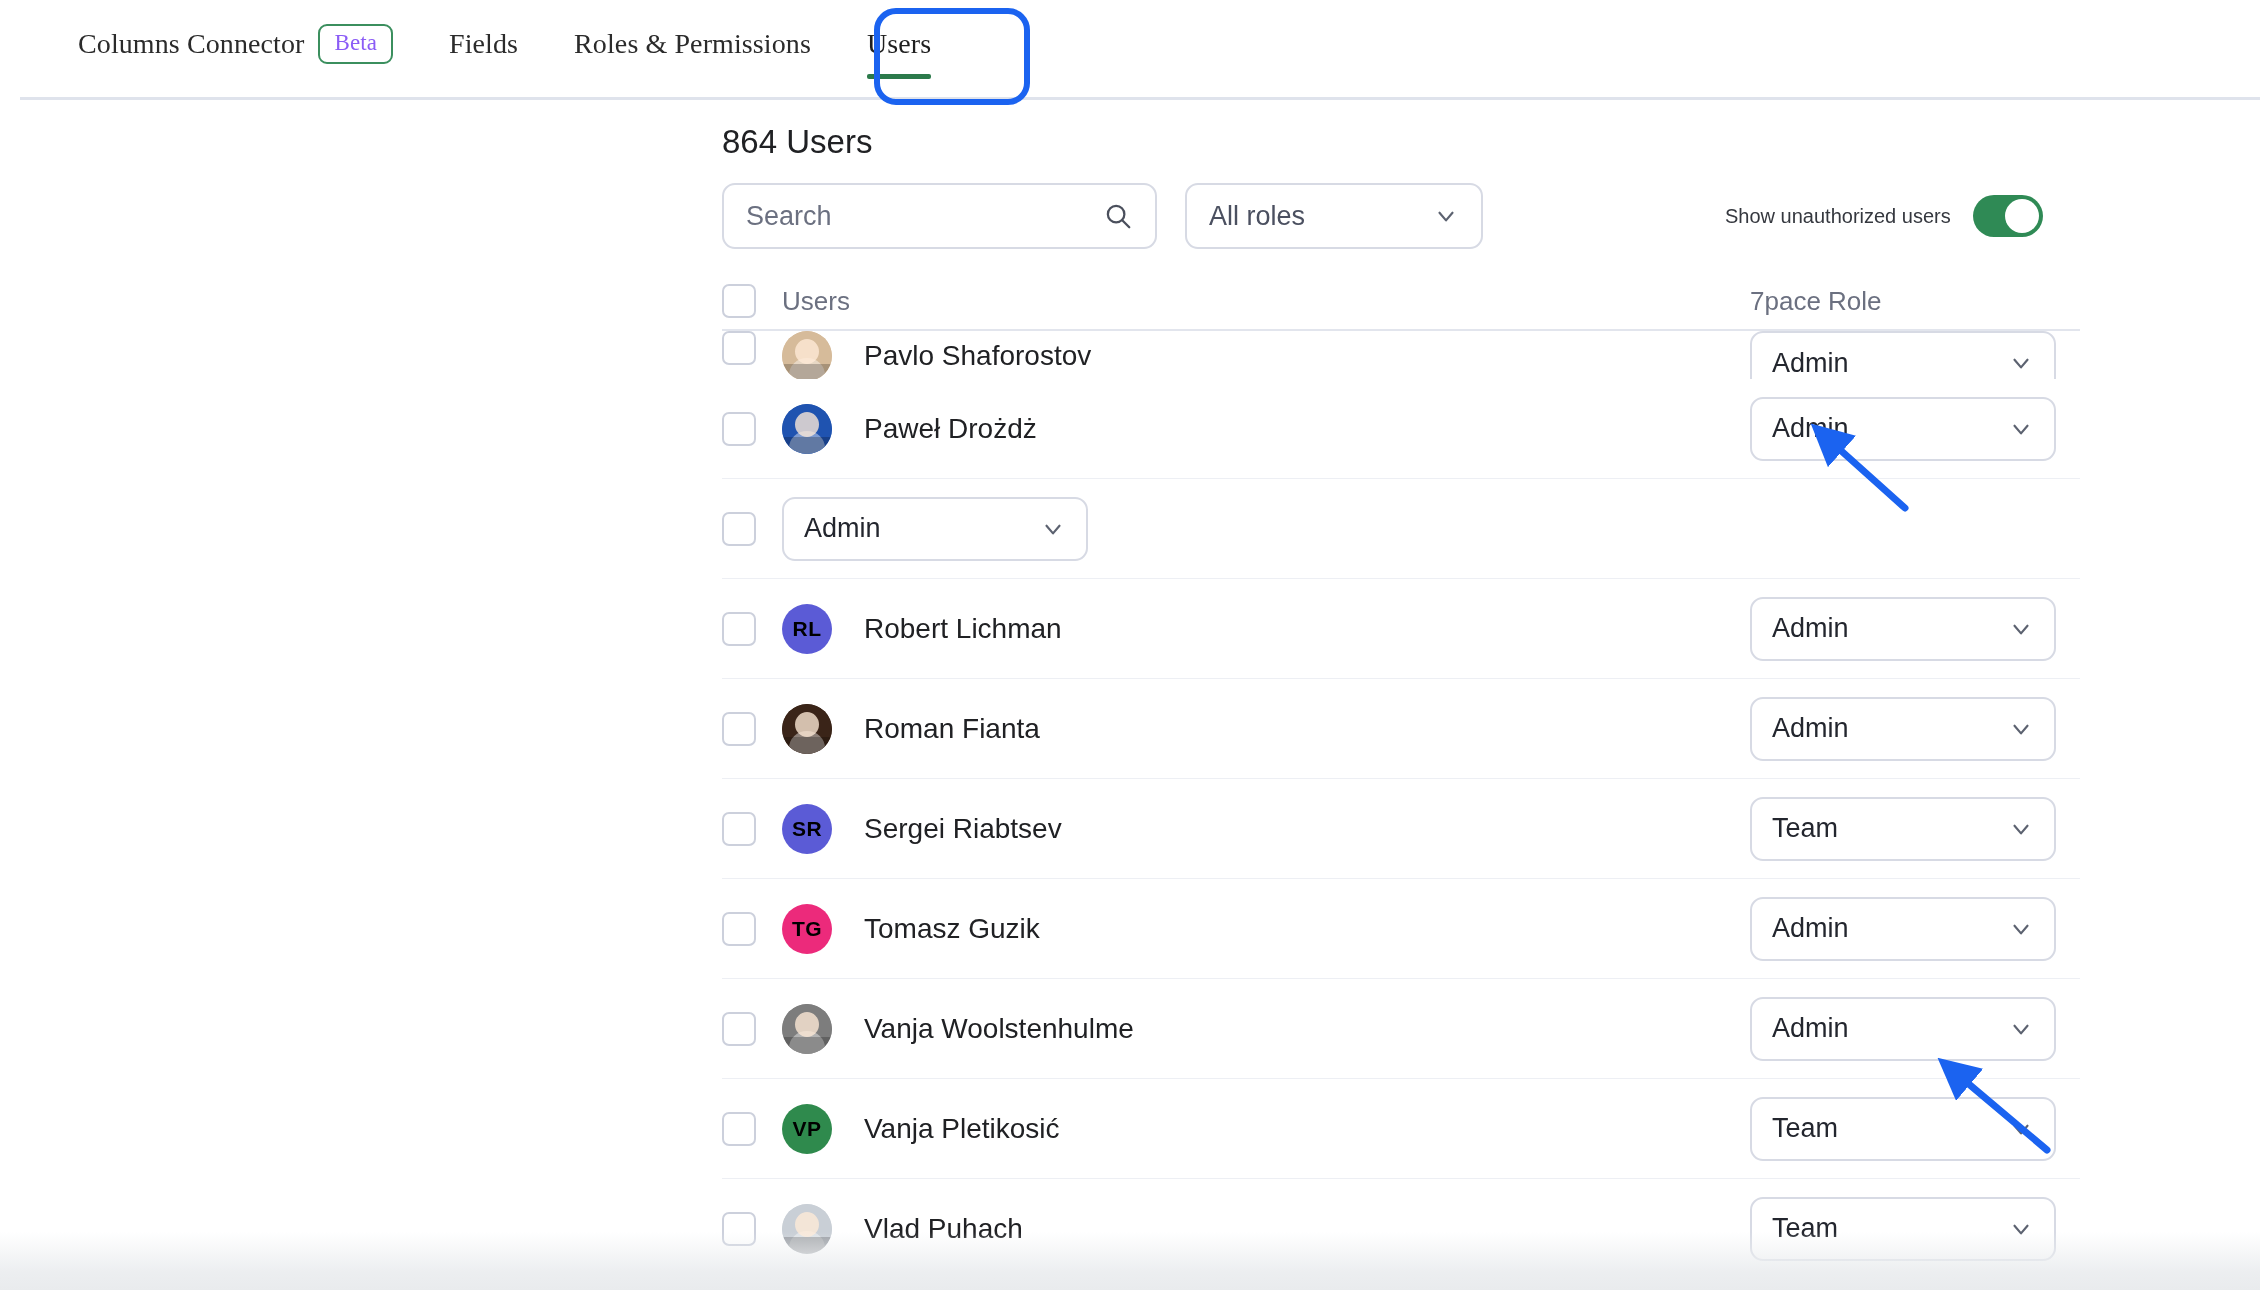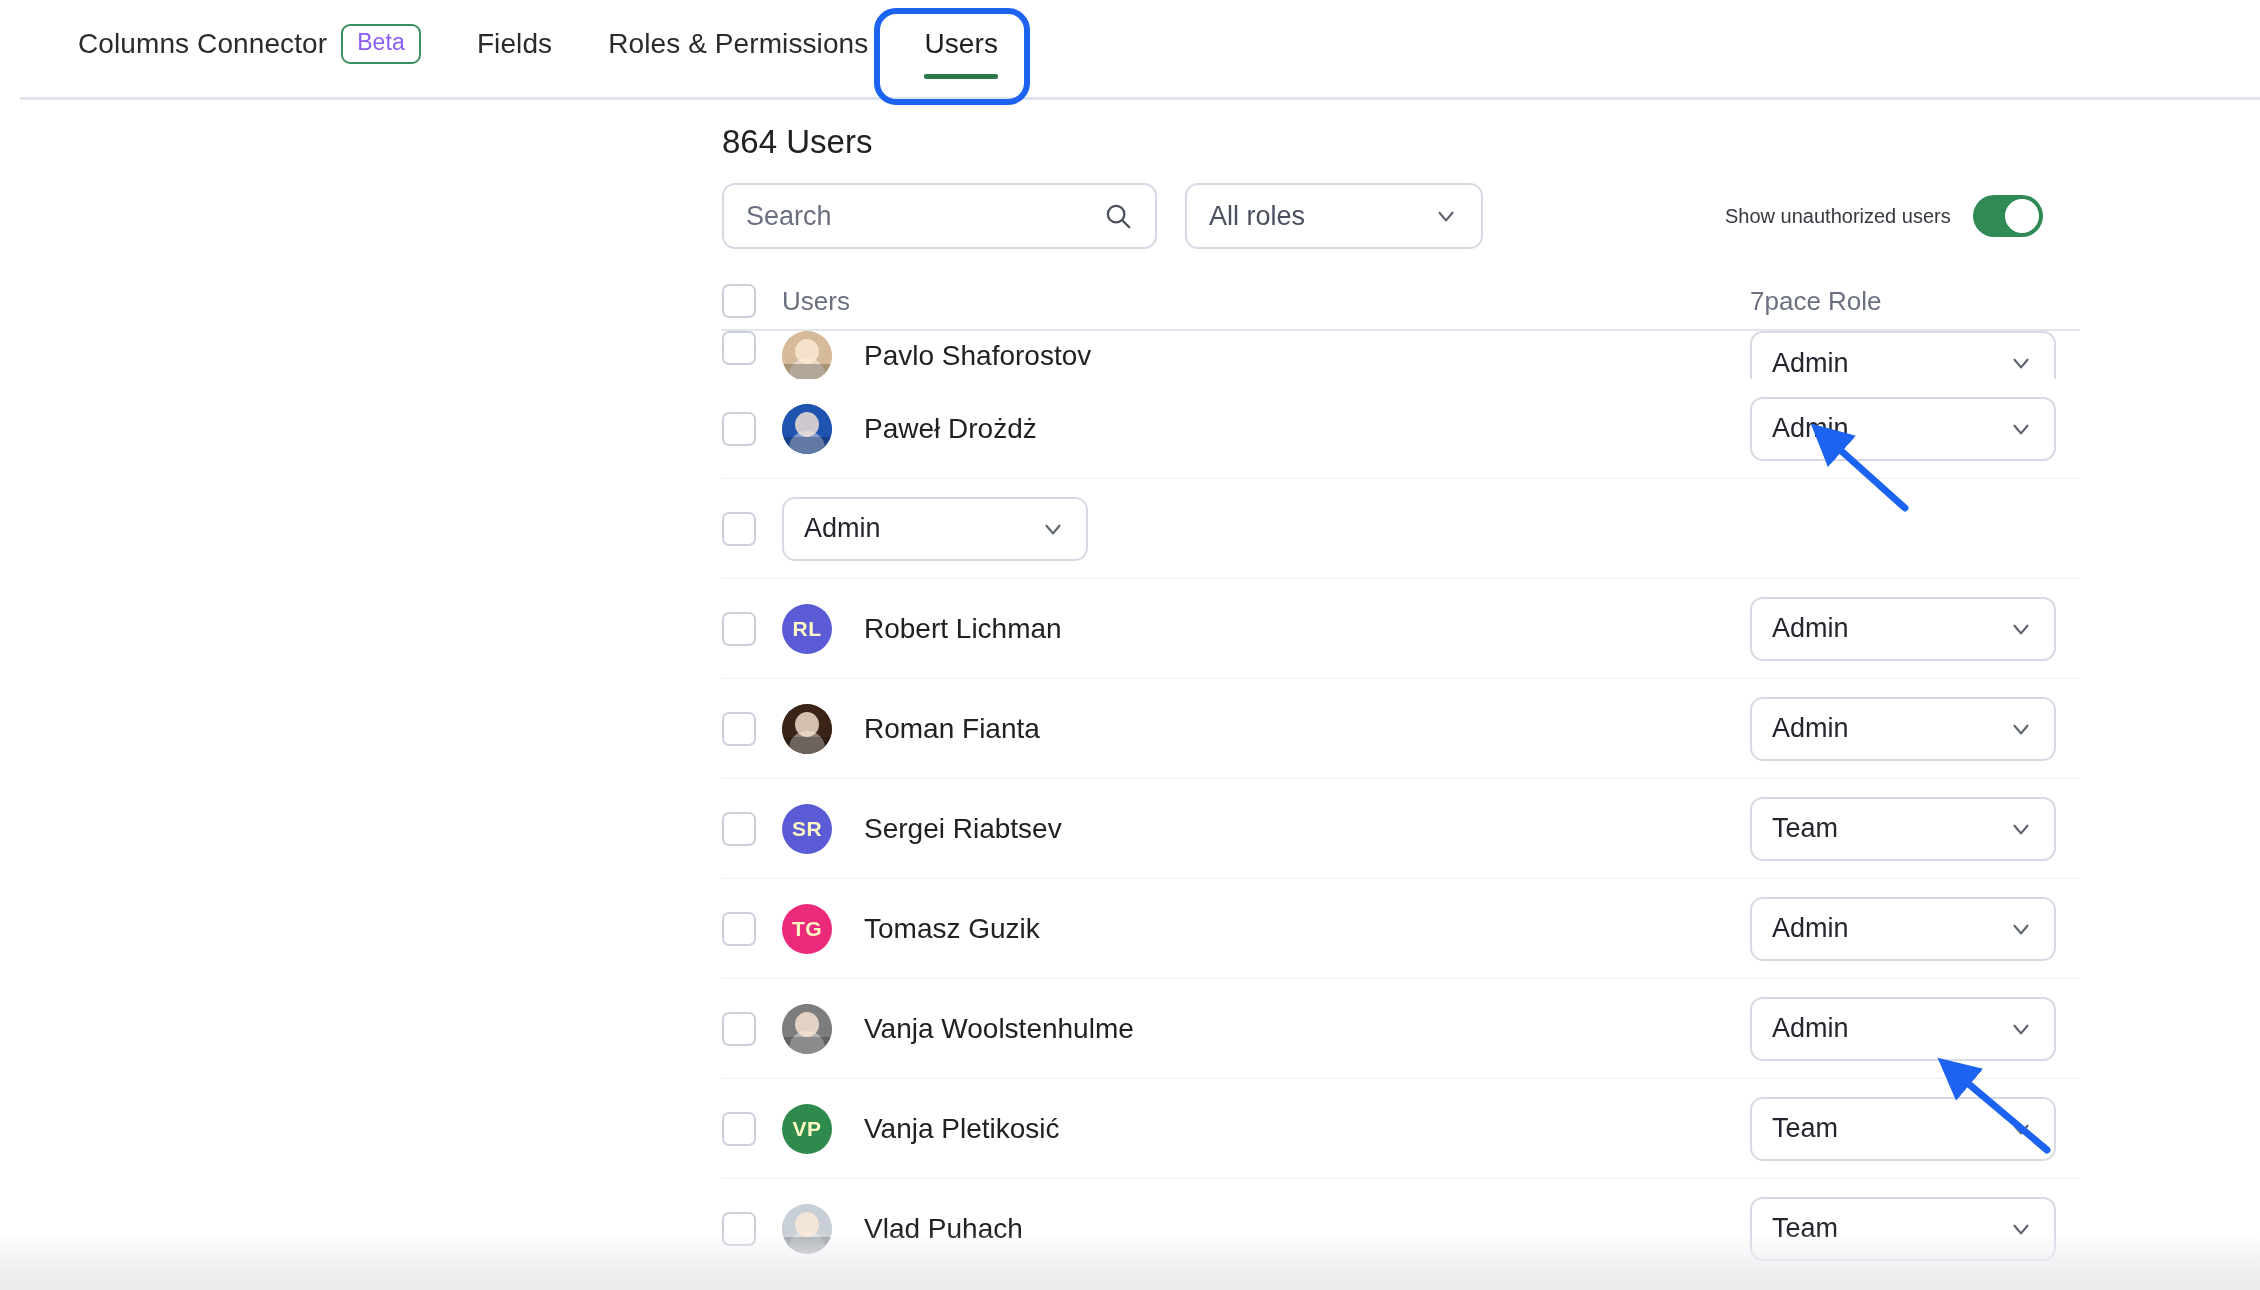--- a/index.html
+++ b/index.html
@@ -14,21 +14,21 @@
   
   .tabbar {
     position: absolute; left: 0; top: 0; width: 2260px; height: 101px;
   }
   .tabbar-line {
     position: absolute; left: 20px; top: 97px; width: 2240px; height: 3px;
     background: #dfe3ec;
   }
   .tabs {
     position: absolute; left: 50px; top: 0; height: 87px;
-    display: flex; align-items: center; gap: 0px;
+    display: flex; align-items: center; gap: 0px; font-family: Liberation Serif, serif;
   }
   .tab {
     height: 100px; display: flex; align-items: center; gap: 14px;
     padding: 0 28px; position: relative;
     font-size: 28px; color: #2b2b2b; letter-spacing: .1px;
     cursor: pointer; white-space: nowrap;
   }
   .tab.active .tab-label { color: #1f1f1f; }
   .tab .underline {
     display: none;
@@ -117,21 +117,21 @@
     height: 100px; display: flex; align-items: center;
     border-bottom: 1px solid #edeff4;
   }
   .row.first { height: 48px; align-items: flex-start; overflow: hidden; border-bottom: none;}
   .row.unauth { background: #f2f4f9; border-bottom: none; }
 
   .avatar {
     width: 50px; height: 50px; border-radius: 50%; flex: none;
     margin-right: 32px; overflow: hidden; position: relative;
     display: flex; align-items: center; justify-content: center;
-    font-size: 21px; font-weight: 700; color: #fef9c3; letter-spacing: .5px;
+    font-size: 21px; font-weight: 700; color: #000000; letter-spacing: .5px;
   }
   .uname { font-size: 28px; color: #202124; }
 
   .role-select {
     width: 306px; height: 64px; border: 2px solid #d7dae4; border-radius: 13px;
     background: #fff; display: flex; align-items: center; padding: 0 20px;
     cursor: pointer;
   }
   .role-select .rv { flex: 1; font-size: 27px; color: #23262e; }
 

